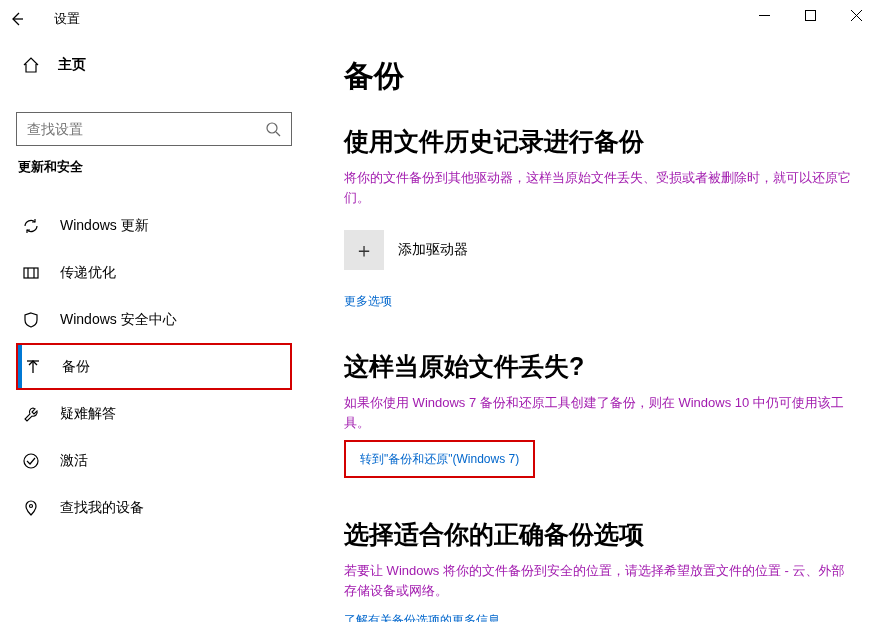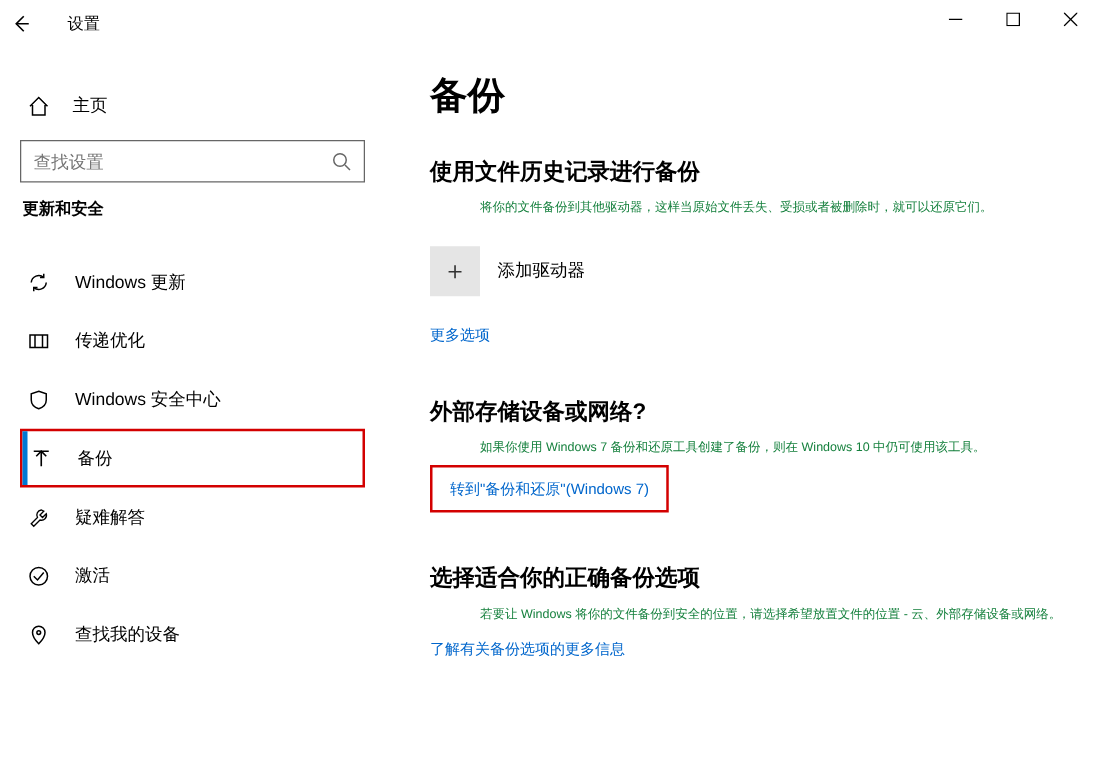--- a/index.html
+++ b/index.html
@@ -29,22 +29,22 @@
     }
     .winctrl div {
       width: 46px; height: 30px; display: flex; align-items: center; justify-content: center;
     }
     .layout { display: flex; height: calc(100% - 38px); }
     .sidebar {
       width: 308px; padding: 18px 16px 0 16px;
       display: flex; flex-direction: column;
     }
     .home-row {
-      display: flex; align-items: flex-end; gap: 18px;
-      height: 38px; padding-left: 6px;
+      display: flex; align-items: flex-start; gap: 18px;
+      height: 38px; padding-left: 6px; font-weight: bold;
     }
     .search {
       margin-top: 18px; height: 34px; border: 1px solid #666;
       display: flex; align-items: center; padding: 0 10px;
       justify-content: space-between; color: #666;
     }
     .search input {
       border: none; outline: none; font-size: 14px; flex: 1; color: #666;
       font-family: inherit; background: transparent;
     }
@@ -56,22 +56,22 @@
     }
     .nav-item .icon { width: 18px; display: flex; justify-content: center; }
     .highlight-backup { border: 2px solid #d30000; position: relative; }
     .highlight-backup::before {
       content: ""; position: absolute; left: 0; top: 0; bottom: 0; width: 4px; background: #0078d4;
     }
     .main {
       flex: 1; padding: 18px 28px 0 36px; overflow-y: auto;
     }
     .main h1 { font-size: 30px; font-weight: 600; margin-bottom: 28px; }
-    .main h2 { font-size: 18px; font-weight: 600; margin-bottom: 10px; }
-    .main p { font-size: 10px; line-height: 1.55; color: #15803d; margin-left: 40px; }
+    .main h2 { font-size: 25px; font-weight: 600; margin-bottom: 10px; }
+    .main p { font-size: 13px; line-height: 1.55; color: #a21caf; }
     .add-drive {
       display: flex; align-items: center; gap: 14px; margin-top: 22px;
     }
     .add-drive .plusbox {
       width: 40px; height: 40px; background: #e5e5e5;
       display: flex; align-items: center; justify-content: center; font-size: 20px; color: #333;
     }
     .link { color: #0066cc; font-size: 12px; cursor: pointer; display: inline-block; }
     .m-top-22 { margin-top: 22px; }
     .m-top-40 { margin-top: 40px; }
@@ -220,21 +220,21 @@
 
     <div class="add-drive">
       <div class="plusbox">＋</div>
       <span>添加驱动器</span>
     </div>
 
     <div class="m-top-22">
       <span class="link">更多选项</span>
     </div>
 
-    <h2 class="m-top-40">外部存储设备或网络?</h2>
+    <h2 class="m-top-40">这样当原始文件丢失?</h2>
     <p>如果你使用 Windows 7 备份和还原工具创建了备份，则在 Windows 10 中仍可使用该工具。</p>
     <div class="highlight-link">
       <span class="link">转到"备份和还原"(Windows 7)</span>
     </div>
 
     <h2 class="m-top-40">选择适合你的正确备份选项</h2>
     <p class="gray">若要让 Windows 将你的文件备份到安全的位置，请选择希望放置文件的位置 - 云、外部存储设备或网络。</p>
     <div class="m-top-10">
       <span class="link">了解有关备份选项的更多信息</span>
     </div>

